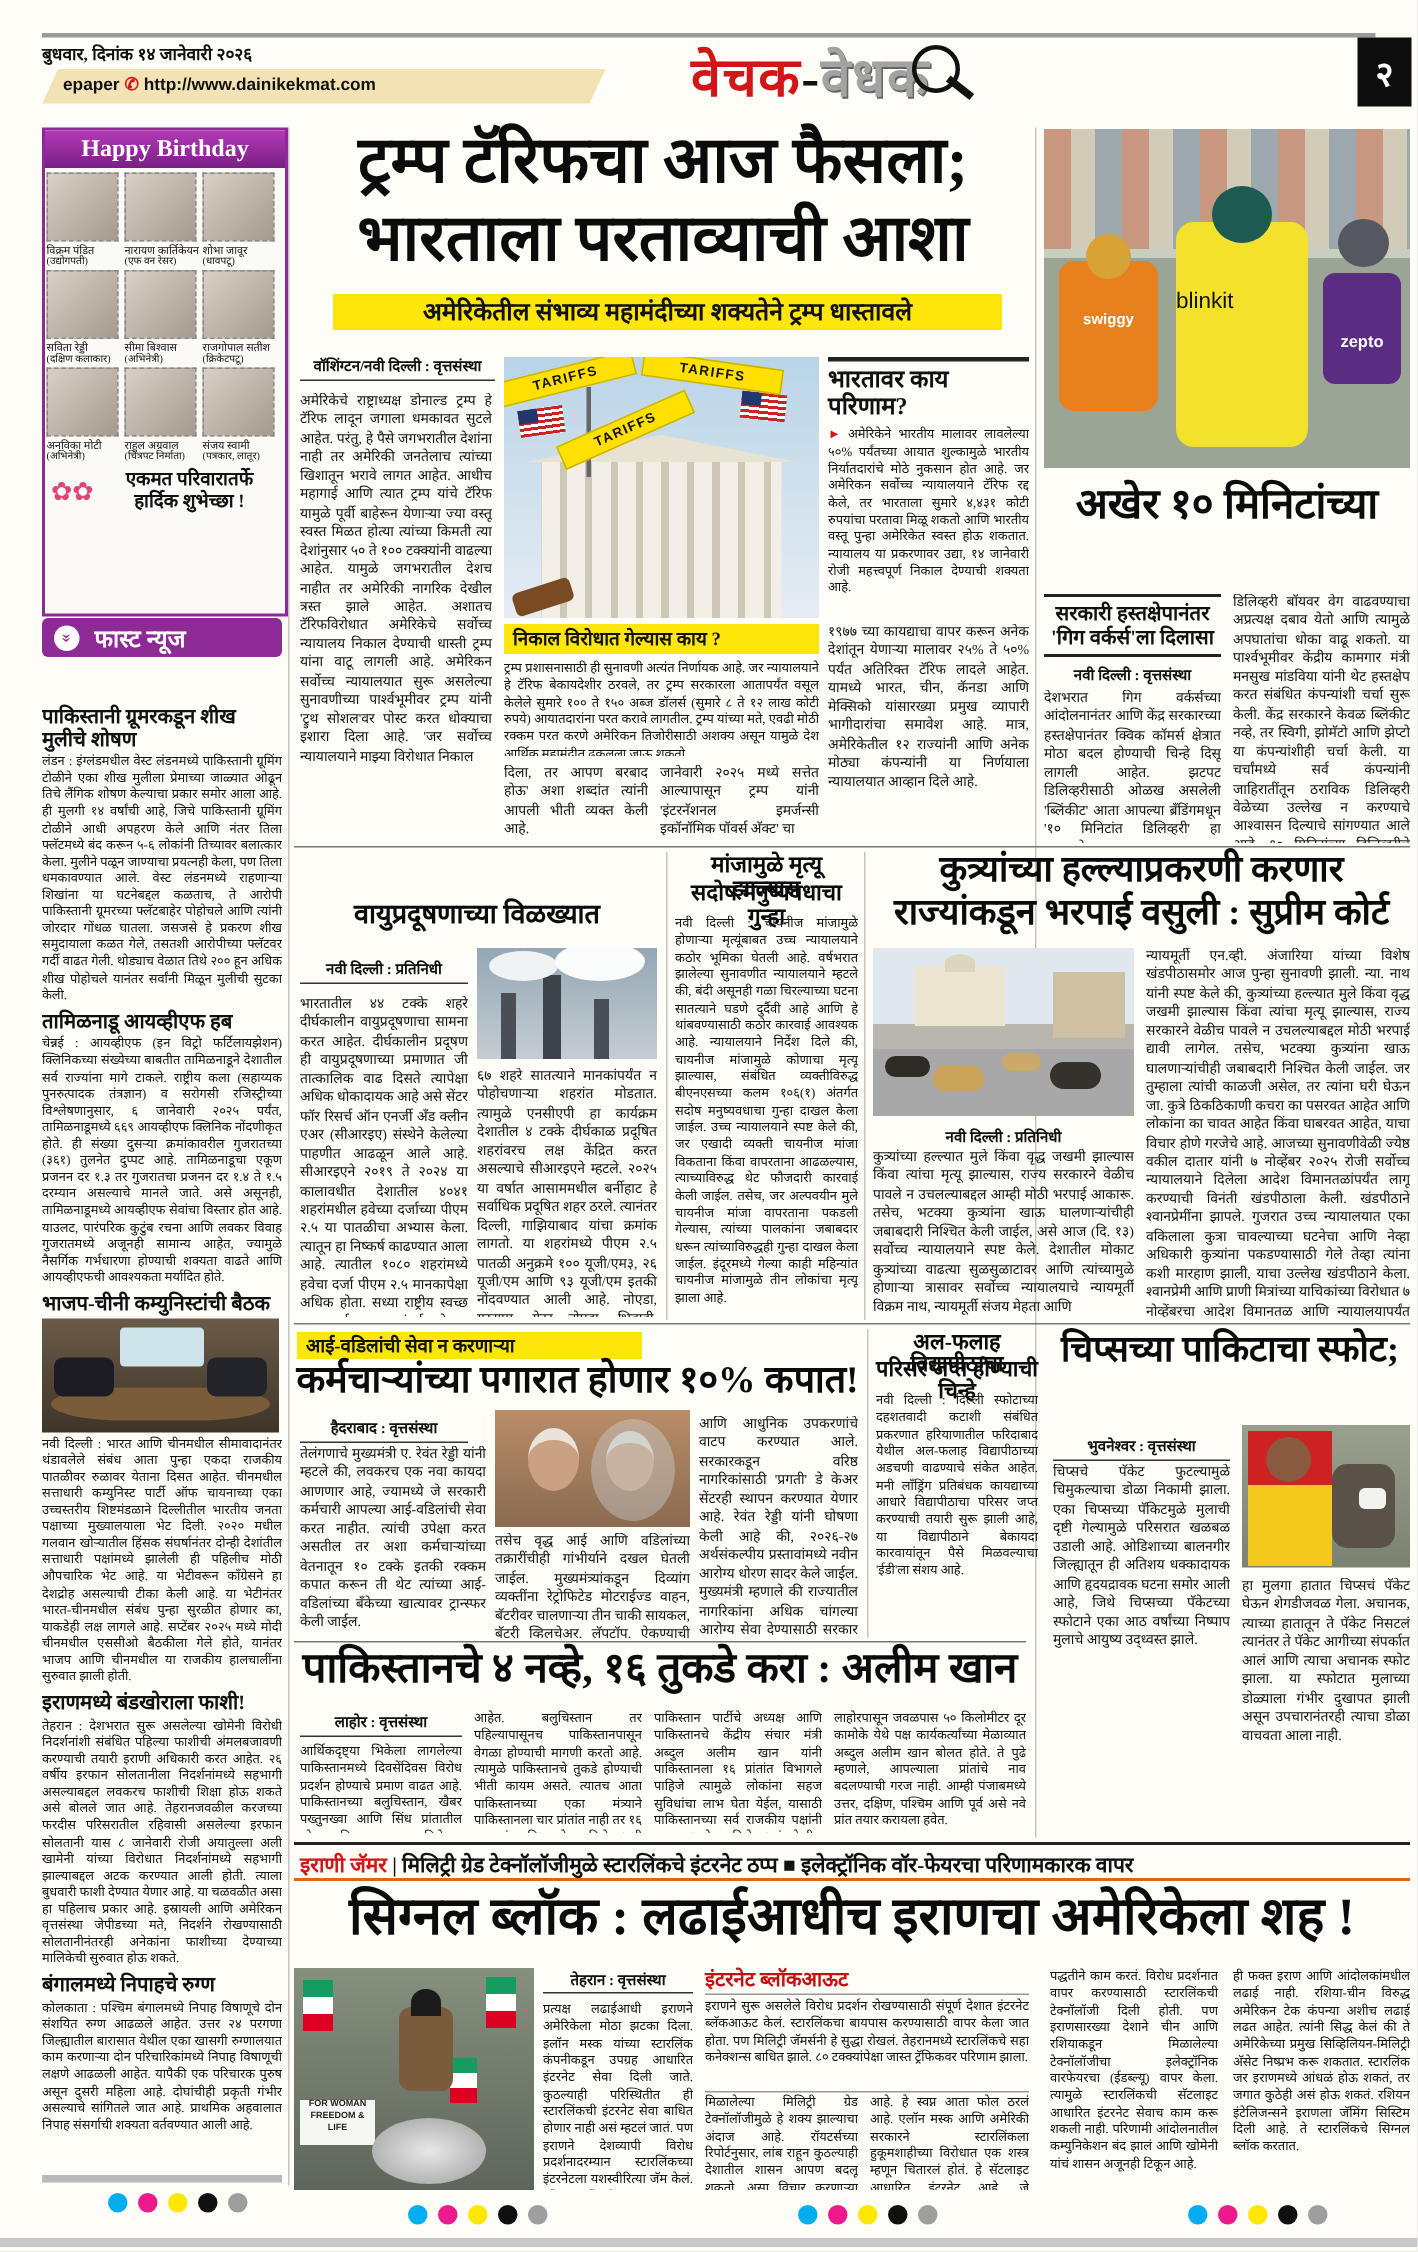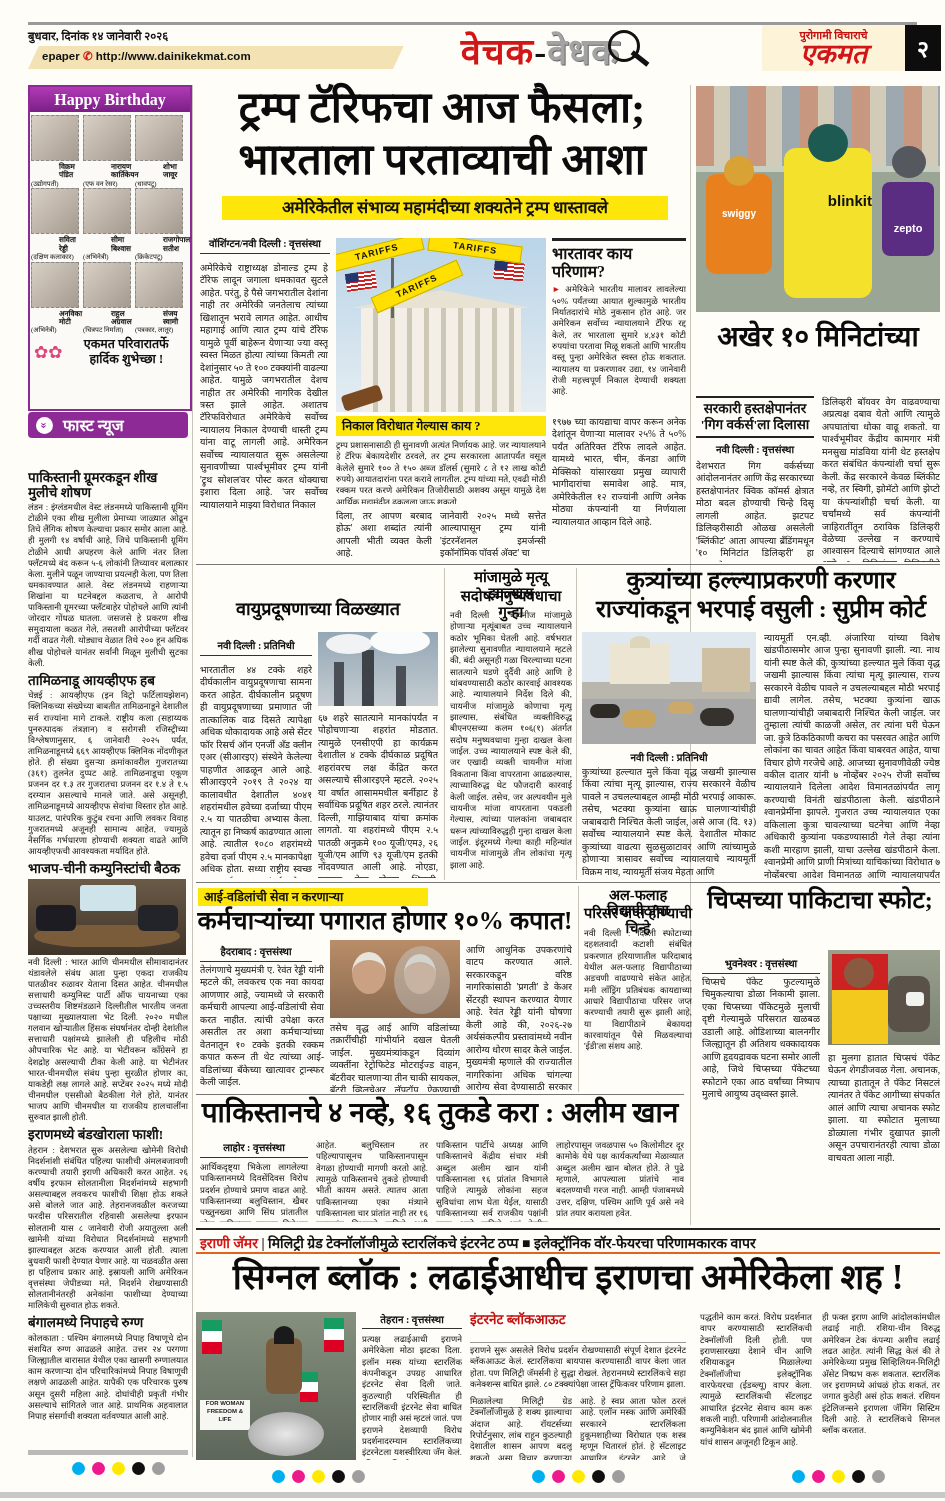--- a/index.html
+++ b/index.html
@@ -12,21 +12,21 @@
   .bt{font-size:9.3px;line-height:1.34;text-align:justify;overflow:hidden;}
   .bt2{font-size:8.6px;line-height:1.32;text-align:justify;overflow:hidden;}
   .dl{font-size:10px;font-weight:700;text-align:center;border-bottom:1.5px solid #333;padding-bottom:3px;}
   .kick{background:#ffe60a;font-weight:700;}
   .ph{position:absolute;overflow:hidden;}
   .dots{position:absolute;display:flex;gap:7px;}
   .dot{width:13px;height:13px;border-radius:50%;}
   .dc{background:#00aeef}.dm{background:#ec1a8d}.dy{background:#ffe800}.dk{background:#101010}.dg{background:#9e9e9e}
   .hb-cell{width:51px;text-align:left;}
   .hb-img{width:46px;height:44px;border:1px dashed #8a8a8a;background:linear-gradient(135deg,#d9d0c6,#a59a8e);}
-  .hb-name{font-size:7.3px;font-weight:700;line-height:1.15;margin-top:2px;margin-left:28px;}
+  .hb-name{font-size:7.3px;font-weight:400;line-height:1.15;margin-top:2px;}
   .hb-role{font-size:6.8px;line-height:1.1;}
   .fn h3{font-size:13.5px;margin:5px 0 2px 0;line-height:1.08;font-weight:700;}
   .fn p{margin:0 0 3px 0;font-size:8.55px;line-height:1.3;text-align:justify;}
   .ribbon{position:absolute;background:#ffe000;color:#111;font-weight:700;font-size:9px;
           letter-spacing:1px;text-align:center;line-height:15px;height:15px;width:92px;
           font-family:"Liberation Sans",sans-serif;border:1px solid #c9b400;}
   .usflag{position:absolute;width:30px;height:18px;background:repeating-linear-gradient(#c22 0 2px,#fff 2px 4px);}
   .usflag:before{content:"";position:absolute;left:0;top:0;width:13px;height:9px;background:#23366e;}
 </style>
 </head>
@@ -40,24 +40,20 @@
   <div class="abs" style="left:42px;top:49px;font-size:11.5px;font-weight:700;font-family:'Liberation Sans',sans-serif">
     <span>epaper</span>
     <span style="color:#d01616">✆</span>
     <span>http://www.dainikekmat.com</span>
   </div>
   <div class="abs" style="left:300px;top:26px;width:320px;text-align:right;font-size:36px;font-weight:800;letter-spacing:1px">
     <span style="color:#d01616">वेचक</span><span>-</span><span style="color:#a3a3a3;text-shadow:1px 1px 0 #666">वेधक</span>
   </div>
   <div class="abs" style="left:608px;top:30px;width:26px;height:26px;border:3.5px solid #111;border-radius:50%"></div>
   <div class="abs" style="left:630px;top:56px;width:20px;height:5px;background:#111;transform:rotate(38deg)"></div>
-  <div class="abs" style="left:762px;top:25px;width:143px;height:46px;background:#fdf3d8;text-align:center">
-    <div style="font-size:11px;font-weight:700;color:#c21212;margin-top:2px">पुरोगामी विचाराचे</div>
-    <div style="font-size:27px;font-weight:800;color:#d01616;font-style:italic;line-height:0.9">एकमत</div>
-  </div>
   <div class="abs" style="left:905px;top:25px;width:36px;height:46px;background:#0d0d0d;color:#fff;font-size:23px;font-weight:700;display:flex;align-items:center;justify-content:center">२</div>
 
   <div class="abs vrule" style="left:192px;top:85px;height:1372px"></div>
   <div class="abs vrule" style="left:690px;top:85px;height:1140px"></div>
 
   <div class="abs" style="left:28px;top:85px;width:160px;height:322px;border:2.5px solid #8e2a96;background:#fbfaf6">
     <div style="height:25px;background:linear-gradient(#b13ab5,#7a1f86);color:#fff;font-size:16px;font-weight:700;text-align:center;line-height:25px">Happy Birthday</div>
     <div style="display:flex;flex-wrap:wrap;gap:1px;padding:3px 1px">
       <div class="hb-cell">
           <div class="hb-img"></div>
@@ -174,21 +170,21 @@
   <div class="abs bt" style="left:552px;top:416px;width:134px;height:146px">१९७७ च्या कायद्याचा वापर करून अनेक देशांतून येणाऱ्या मालावर २५% ते ५०% पर्यंत अतिरिक्त टॅरिफ लादले आहेत. यामध्ये भारत, चीन, कॅनडा आणि मेक्सिको यांसारख्या प्रमुख व्यापारी भागीदारांचा समावेश आहे. मात्र, अमेरिकेतील १२ राज्यांनी आणि अनेक मोठ्या कंपन्यांनी या निर्णयाला न्यायालयात आव्हान दिले आहे.</div>
 
   <div class="ph" style="left:696px;top:86px;width:244px;height:226px;background:linear-gradient(#c9cfc0 0 38%,#9aa595 38% 100%)">
     <div style="position:absolute;left:0;top:0;width:100%;height:80px;background:repeating-linear-gradient(90deg,#c86a4a 0 18px,#d8c8b0 18px 34px,#7888a0 34px 52px);opacity:.55"></div>
     <div style="position:absolute;left:10px;top:88px;width:66px;height:100px;background:#e8801e;border-radius:10px">
       <div style="width:30px;height:30px;background:#d8a234;border-radius:50%;margin:-18px auto 0"></div>
       <div style="color:#fff;font-weight:700;font-size:10px;text-align:center;margin-top:22px;font-family:'Liberation Sans',sans-serif">swiggy</div>
     </div>
     <div style="position:absolute;left:88px;top:62px;width:88px;height:150px;background:#f3e12c;border-radius:12px">
       <div style="width:40px;height:38px;background:#1d5a52;border-radius:50%;margin:-24px auto 0"></div>
-      <div style="color:#111;font-weight:700;font-size:15px;text-align:right;margin-top:30px;font-family:'Liberation Sans',sans-serif">blinkit</div>
+      <div style="color:#111;font-weight:400;font-size:15px;text-align:left;margin-top:30px;font-family:'Liberation Sans',sans-serif">blinkit</div>
     </div>
     <div style="position:absolute;left:186px;top:96px;width:52px;height:74px;background:#5a2d82;border-radius:8px">
       <div style="color:#fff;font-weight:700;font-size:11px;text-align:center;margin-top:40px;font-family:'Liberation Sans',sans-serif">zepto</div>
     </div>
     <div style="position:absolute;left:196px;top:60px;width:34px;height:32px;background:#55585e;border-radius:50%"></div>
   </div>
   <div class="abs hl" style="left:696px;top:322px;width:244px;font-size:28px">अखेर १० मिनिटांच्या</div>
   <div class="abs" style="left:696px;top:396px;width:118px;border-top:2px solid #222;border-bottom:2px solid #222;padding:3px 0;text-align:center;font-size:13.5px;font-weight:700;line-height:1.2">
     <span>सरकारी हस्तक्षेपानंतर</span><br><span>'गिग वर्कर्स'ला दिलासा</span>
   </div>
@@ -288,21 +284,21 @@
     <div style="position:absolute;left:128px;top:6px;width:20px;height:34px;background:linear-gradient(#169b62 33%,#fff 33% 66%,#d02 66%)"></div>
     <div style="position:absolute;left:104px;top:60px;width:18px;height:30px;background:linear-gradient(#169b62 33%,#fff 33% 66%,#d02 66%)"></div>
     <div style="position:absolute;left:4px;bottom:30px;width:50px;height:30px;background:#f6f6f2;color:#222;font-size:6px;line-height:1.3;text-align:center;font-weight:700;font-family:'Liberation Sans',sans-serif">FOR WOMAN FREEDOM &amp; LIFE</div>
     <div style="position:absolute;left:52px;bottom:4px;width:76px;height:44px;background:radial-gradient(#e8e8e8,#9d9d9d);border-radius:50%"></div>
     <div style="position:absolute;left:70px;top:26px;width:36px;height:56px;background:#7a5c3c;border-radius:8px"></div>
     <div style="position:absolute;left:78px;top:14px;width:20px;height:18px;background:#1a1a1a;border-radius:50% 50% 0 0"></div>
   </div>
   <div class="abs" style="left:362px;top:1312px;width:100px;text-align:center;font-size:10px;font-weight:700;border-bottom:1.5px solid #333;padding-bottom:2px">तेहरान : वृत्तसंस्था</div>
   <div class="abs bt2" style="left:362px;top:1334px;width:100px;height:126px">प्रत्यक्ष लढाईआधी इराणने अमेरिकेला मोठा झटका दिला. इलॉन मस्क यांच्या स्टारलिंक कंपनीकडून उपग्रह आधारित इंटरनेट सेवा दिली जाते. कुठल्याही परिस्थितीत ही स्टारलिंकची इंटरनेट सेवा बाधित होणार नाही असं म्हटलं जातं. पण इराणने देशव्यापी विरोध प्रदर्शनादरम्यान स्टारलिंकच्या इंटरनेटला यशस्वीरित्या जॅम केलं. रशिया आणि चीनकडून</div>
   <div class="abs" style="left:470px;top:1310px;width:216px">
-    <div style="font-size:13.5px;font-weight:700;color:#c21212;border-bottom:1px solid #999;padding-bottom:14px">इंटरनेट ब्लॉकआऊट</div>
+    <div style="font-size:13.5px;font-weight:700;color:#c21212;border-bottom:1px solid #999;padding-bottom:1px">इंटरनेट ब्लॉकआऊट</div>
     <div class="bt2" style="height:62px;margin-top:2px;border-bottom:1px solid #999">इराणने सुरू असलेले विरोध प्रदर्शन रोखण्यासाठी संपूर्ण देशात इंटरनेट ब्लॅकआऊट केलं. स्टारलिंकचा बायपास करण्यासाठी वापर केला जात होता. पण मिलिट्री जॅमर्सनी हे सुद्धा रोखलं. तेहरानमध्ये स्टारलिंकचे सहा कनेक्शन्स बाधित झाले. ८० टक्क्यांपेक्षा जास्त ट्रॅफिकवर परिणाम झाला.</div>
   </div>
   <div class="abs bt2" style="left:470px;top:1396px;width:102px;height:64px">मिळालेल्या मिलिट्री ग्रेड टेक्नॉलॉजीमुळे हे शक्य झाल्याचा अंदाज आहे. रॉयटर्सच्या रिपोर्टनुसार, लांब राहून कुठल्याही देशातील शासन आपण बदलू शकतो, असा विचार करणाऱ्या अमेरिकी टेक कंपन्यांसाठी हा मोठा झटका</div>
   <div class="abs bt2" style="left:580px;top:1396px;width:106px;height:64px">आहे. हे स्वप्न आता फोल ठरलं आहे. एलॉन मस्क आणि अमेरिकी सरकारने स्टारलिंकला हुकूमशाहीच्या विरोधात एक शस्त्र म्हणून चितारलं होतं. हे सॅटलाइट आधारित इंटरनेट आहे, जे पारंपरिक नेटवर्कपेक्षा पूर्णपणे वेगळ्या</div>
   <div class="abs bt2" style="left:700px;top:1312px;width:112px;height:148px">पद्धतीने काम करतं. विरोध प्रदर्शनात वापर करण्यासाठी स्टारलिंकची टेक्नॉलॉजी दिली होती. पण इराणसारख्या देशाने चीन आणि रशियाकडून मिळालेल्या टेक्नॉलॉजीचा इलेक्ट्रॉनिक वारफेयरचा (ईडब्ल्यू) वापर केला. त्यामुळे स्टारलिंकची सॅटलाइट आधारित इंटरनेट सेवाच काम करू शकली नाही. परिणामी आंदोलनातील कम्युनिकेशन बंद झालं आणि खोमेनी यांचं शासन अजूनही टिकून आहे.</div>
   <div class="abs bt2" style="left:822px;top:1312px;width:118px;height:148px">ही फक्त इराण आणि आंदोलकांमधील लढाई नाही. रशिया-चीन विरुद्ध अमेरिकन टेक कंपन्या अशीच लढाई लढत आहेत. त्यांनी सिद्ध केलं की ते अमेरिकेच्या प्रमुख सिव्हिलियन-मिलिट्री अ‍ॅसेट निष्प्रभ करू शकतात. स्टारलिंक जर इराणमध्ये आंधळं होऊ शकतं, तर जगात कुठेही असं होऊ शकतं. रशियन इंटेलिजन्सने इराणला जॅमिंग सिस्टिम दिली आहे. ते स्टारलिंकचे सिग्नल ब्लॉक करतात.</div>
 
   <div class="dots" style="left:272px;top:1470px">
     <span class="dot dc"></span>
       <span class="dot dm"></span>

